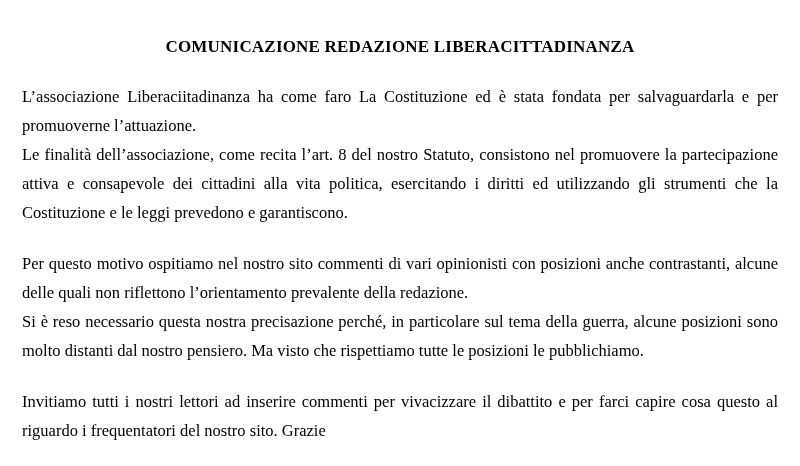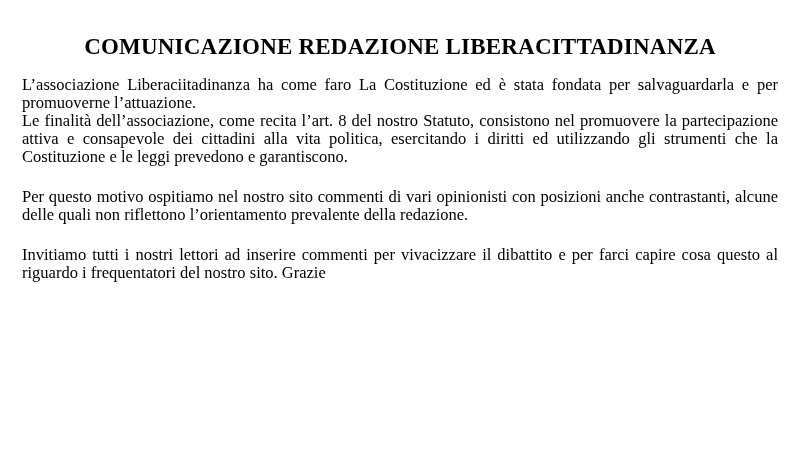--- a/index.html
+++ b/index.html
@@ -16,31 +16,31 @@
   }
   .page {
     box-sizing: border-box;
     width: 800px;
     height: 466px;
     padding: 0 22px;
     background: #ffffff;
   }
   .doc-title {
     margin: 36px 0 0 0;
-    font-size: 23px;
+    font-size: 17px;
     line-height: 21px;
     font-weight: bold;
     text-align: center;
     letter-spacing: 0.2px;
     font-family: "Liberation Serif", "DejaVu Serif", serif;
   }
   .doc-body {
-    margin-top: 19px;
+    margin-top: 25px;
     font-size: 16.5px;
-    line-height: 18px;
+    line-height: 29px;
     text-align: justify;
   }
   .doc-body p {
     margin: 0;
     padding: 0;
   }
   .para-spacer {
     height: 21.8px;
   }
 </style>
@@ -50,18 +50,19 @@
 <div class="page">
   <h1 class="doc-title">COMUNICAZIONE REDAZIONE LIBERACITTADINANZA</h1>
 
   <div class="doc-body">
     <p>L’associazione Liberaciitadinanza ha come faro La Costituzione ed è stata fondata per salvaguardarla e per promuoverne l’attuazione.</p>
     <p>Le finalità dell’associazione, come recita l’art. 8 del nostro Statuto, consistono nel promuovere la partecipazione attiva e consapevole dei cittadini alla vita politica, esercitando i diritti ed utilizzando gli strumenti che la Costituzione e le leggi prevedono e garantiscono.</p>
 
     <div class="para-spacer"></div>
 
     <p>Per questo motivo ospitiamo nel nostro sito commenti di vari opinionisti con posizioni anche contrastanti, alcune delle quali  non riflettono l’orientamento prevalente della redazione.</p>
+    <p>Si è reso necessario questa nostra precisazione perché, in particolare sul tema della guerra, alcune posizioni sono  molto distanti dal nostro pensiero. Ma visto che rispettiamo tutte le posizioni le pubblichiamo.</p>
 
     <div class="para-spacer"></div>
 
     <p>Invitiamo tutti i nostri lettori ad inserire commenti per vivacizzare il dibattito e per farci capire cosa questo al riguardo i frequentatori del nostro sito. Grazie</p>
   </div>
 </div>
 
 </body></html>

